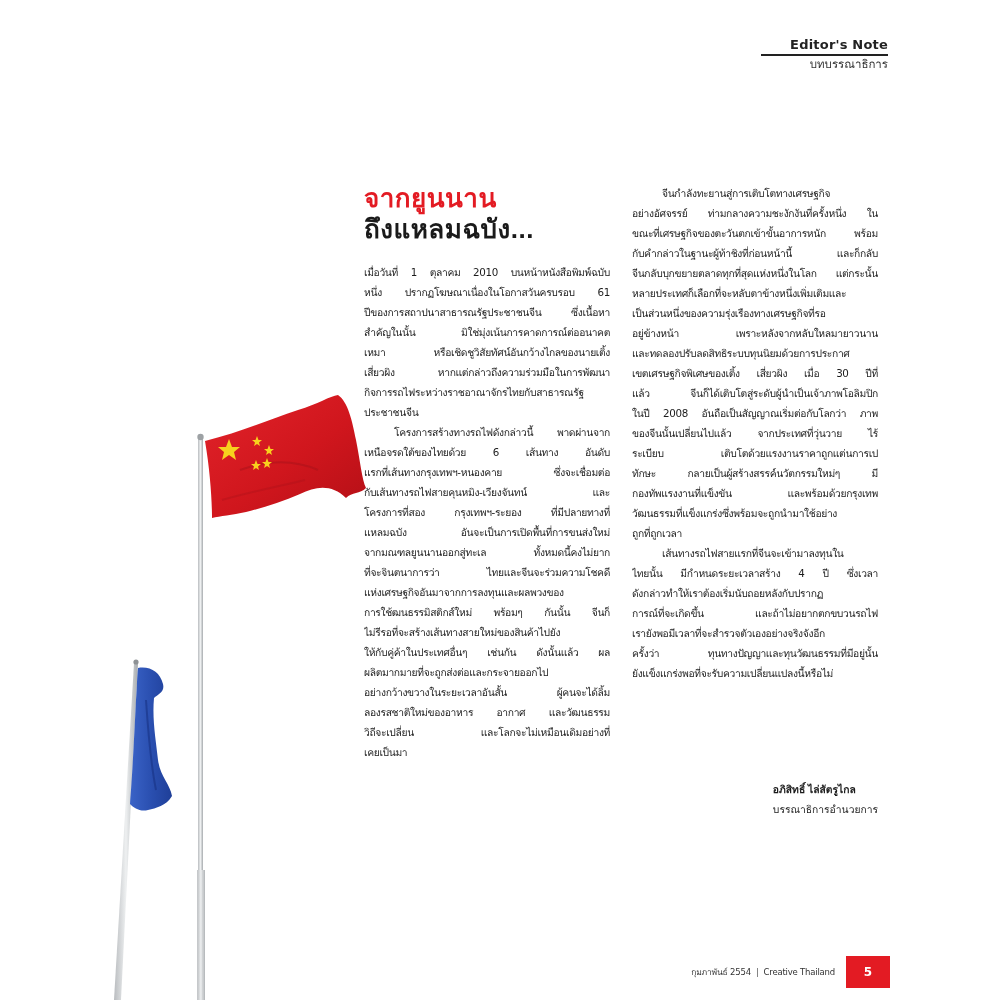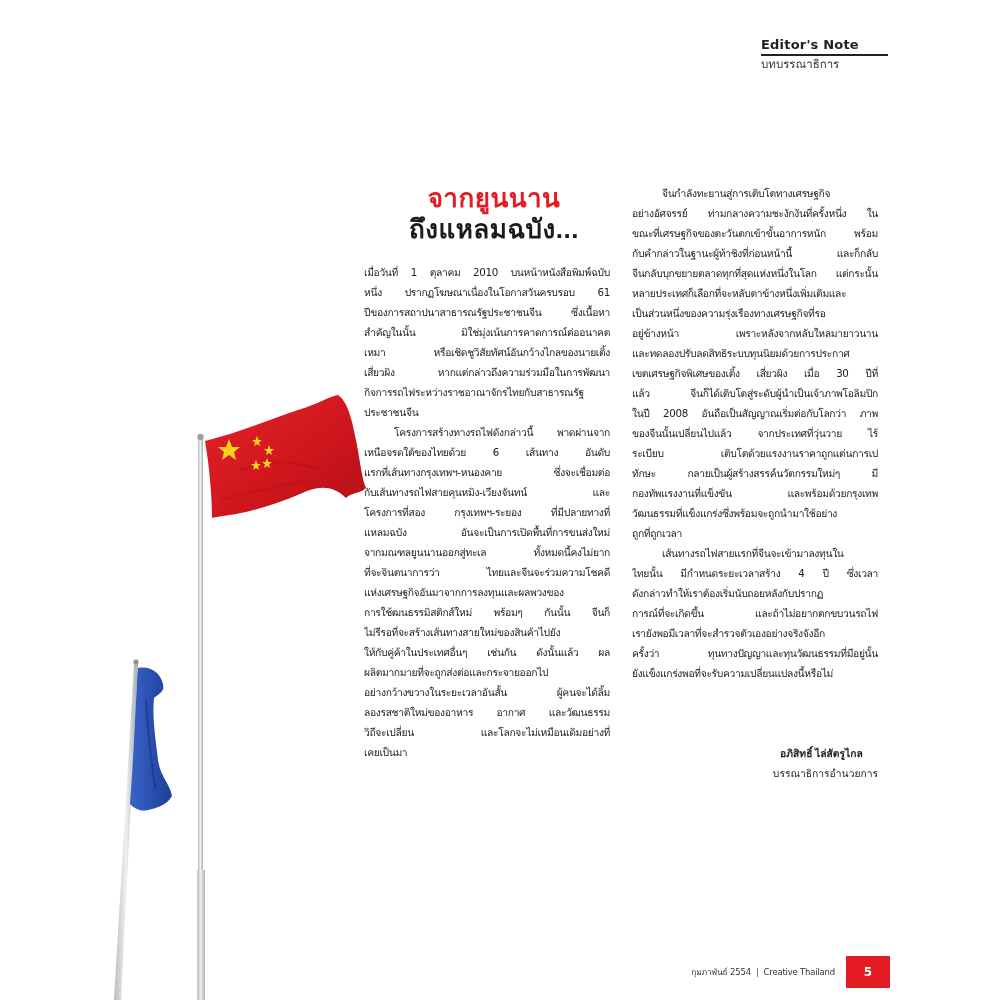--- a/index.html
+++ b/index.html
@@ -15,20 +15,21 @@
       font-family: "DejaVu Sans", sans-serif;
       color: #1a1a1a;
     }
 
     
     .section-tag {
       position: absolute;
       left: 761px;
       top: 37px;
       width: 127px;
+      text-align: right;
     }
     .section-tag .en {
       font-family: "DejaVu Sans", sans-serif;
       font-size: 13px;
       font-weight: bold;
       color: #222;
       letter-spacing: 0.2px;
       line-height: 16px;
       padding-left: 0;
     }
@@ -59,21 +60,20 @@
       left: 0;
       top: 0;
     }
 
     
     .headline {
       position: absolute;
       left: 364px;
       top: 183px;
       width: 260px;
-      text-align: center;
     }
     .headline .line1 {
       font-family: "DejaVu Sans", sans-serif;
       font-weight: bold;
       font-size: 26px;
       color: #e31b23;
       line-height: 30px;
       letter-spacing: 0.5px;
     }
     .headline .line2 {
@@ -115,23 +115,23 @@
     .col-right {
       left: 632px;
       top: 183px;
       width: 246px;
     }
 
     
     .signature {
       position: absolute;
       right: 122px;
-      top: 744px;
-      text-align: center;
-      font-family: Liberation Serif, serif;
+      top: 780px;
+      text-align: left;
+      font-family: Liberation Sans, sans-serif;
       font-size: 10.3px;
       line-height: 20px;
       color: #1b1b1b;
     }
     .signature .name {
       font-weight: bold;
       margin-right: 8px;
     }
 
     

